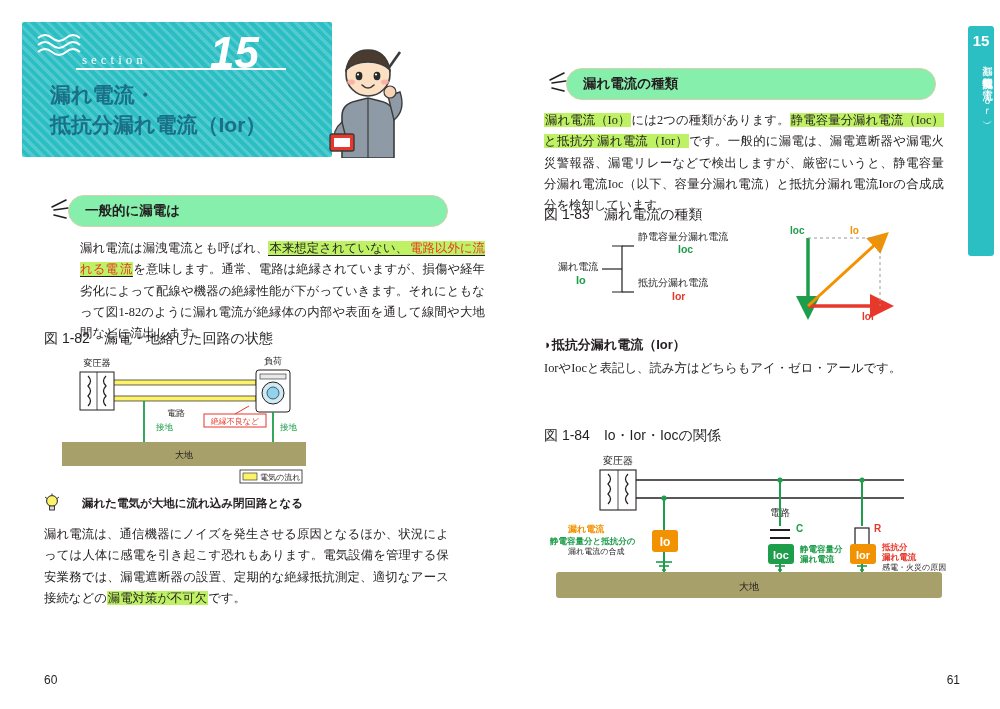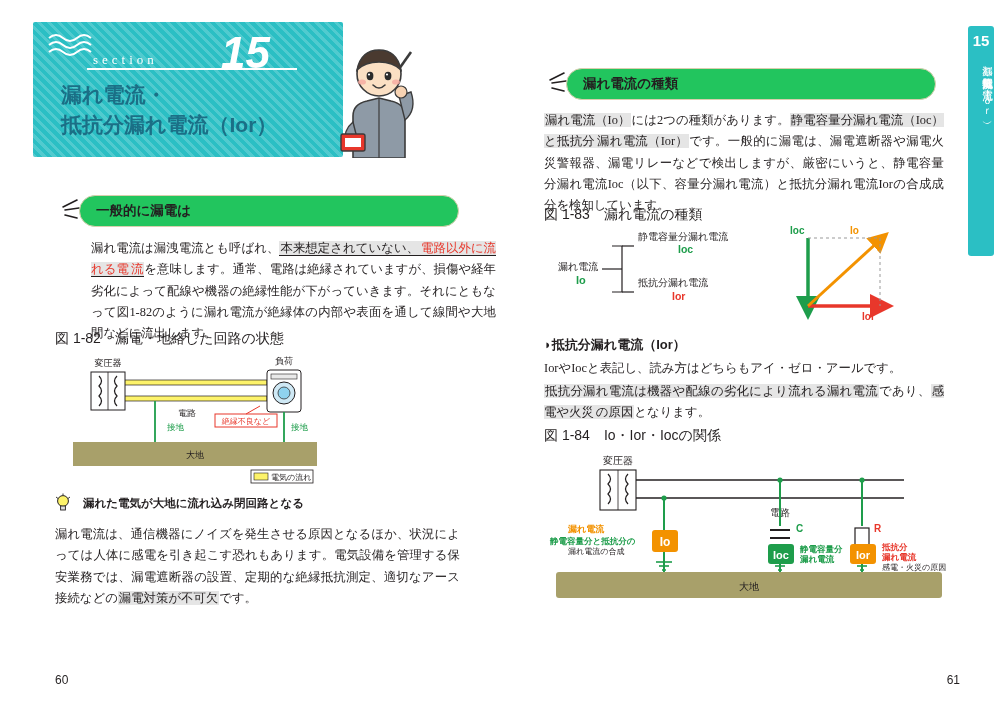--- a/index.html
+++ b/index.html
@@ -6,21 +6,21 @@
   html, body { margin:0; padding:0; }
   body {
     width:1000px; height:709px;
     background:#ffffff;
     font-family:"Liberation Serif", serif;
     color:#231f20;
     position:relative;
     overflow:hidden;
   }
   .page { position:absolute; top:0; bottom:0; }
-  .page-left { left:15px; width:500px; }
+  .page-left { left:4px; width:500px; }
   .page-right { left:500px; width:500px; }
 
   
   .sec-header {
     position:absolute; left:18px; top:22px; width:310px; height:135px;
     background:#2bbfc4;
     background-image:repeating-linear-gradient(45deg, rgba(255,255,255,.18) 0 3px, rgba(255,255,255,0) 3px 7px);
     border-radius:2px;
   }
   .sec-header .wave {
@@ -43,39 +43,39 @@
     position:absolute; left:28px; top:58px; width:260px;
     font-family:"Liberation Sans", sans-serif;
     font-size:21px; font-weight:bold; color:#1b6f86; line-height:1.45;
   }
   
   .boy { position:absolute; left:316px; top:46px; width:104px; height:112px; }
 
   
   .headbox {
     position:absolute;
-    background:#22c55e;
+    background:#86efac;
     border:1px solid #d8cfae;
     border-radius:16px;
     height:32px;
     display:flex; align-items:center;
     padding-left:16px;
     font-family:"Liberation Sans", sans-serif;
     font-size:13.5px; font-weight:bold; color:#231f20;
   }
   .spark { position:absolute; width:26px; height:30px; }
 
   
   .body {
     position:absolute;
     font-family:"Liberation Serif", serif;
     font-size:12.4px; line-height:1.72; text-align:justify;
     color:#231f20;
   }
-  .hl { background:#e5e5e5; padding:0 1px; }
+  .hl { background:#bef264; padding:0 1px; }
   .ul { border-bottom:1px solid #231f20; }
   .red { color:#e8372b; }
 
   .figcap {
     position:absolute;
     font-family:"Liberation Sans", sans-serif;
     font-size:14px; color:#231f20;
   }
 
   .pagenum {
@@ -101,21 +101,21 @@
     height:192px; overflow:hidden;
   }
 
   
   .fig82 { position:absolute; left:40px; top:350px; width:280px; height:135px; }
 
   
   .bulbnote {
     position:absolute; left:40px; top:493px;
     font-family:"Liberation Sans", sans-serif; font-size:11.5px; font-weight:bold;
-    display:flex; align-items:center; gap:12px;
+    display:flex; align-items:center; gap:22px;
   }
 
   
   .subhead {
     position:absolute;
     font-family:"Liberation Sans", sans-serif;
     font-size:13px; font-weight:bold; color:#231f20;
   }
 
   svg { display:block; }
@@ -280,23 +280,20 @@
     </defs>
     <text x="240" y="10" font-size="10" font-family="Liberation Sans, sans-serif" fill="#1e9d4b" font-weight="bold">Ioc</text>
     <text x="300" y="10" font-size="10" font-family="Liberation Sans, sans-serif" fill="#f39200" font-weight="bold">Io</text>
     <text x="312" y="96" font-size="10" font-family="Liberation Sans, sans-serif" fill="#e8372b" font-weight="bold">Ior</text>
   </svg>
 
   <div class="subhead" style="left:44px; top:336px;text-align:right;">◗抵抗分漏れ電流（Ior）</div>
 
   <div class="body" style="left:44px; top:358px; width:400px;">IorやIocと表記し、読み方はどちらもアイ・ゼロ・アールです。</div>
 
-  <div class="body" style="left:44px; top:381px; width:400px;">
-    <span class="hl">抵抗分漏れ電流は機器や配線の劣化により流れる漏れ電流</span><span>であり、</span><span class="hl">感電や火災</span><span class="hl">の原因</span><span>となります。</span>
-  </div>
 
   <div class="figcap" style="left:44px; top:427px;">図 1-84　Io・Ior・Iocの関係</div>
 
   <svg style="position:absolute; left:44px; top:444px;" width="410" height="180" viewBox="0 0 410 180">
 
     <rect x="12" y="128" width="386" height="26" rx="3" fill="#a8a06a"></rect>
     <text x="205" y="146" font-size="10" font-family="Liberation Sans, sans-serif" text-anchor="middle" fill="#231f20">大地</text>
 
     <line x1="90" y1="36" x2="360" y2="36" stroke="#231f20" stroke-width="1.4"></line>
     <line x1="90" y1="54" x2="360" y2="54" stroke="#231f20" stroke-width="1.4"></line>

